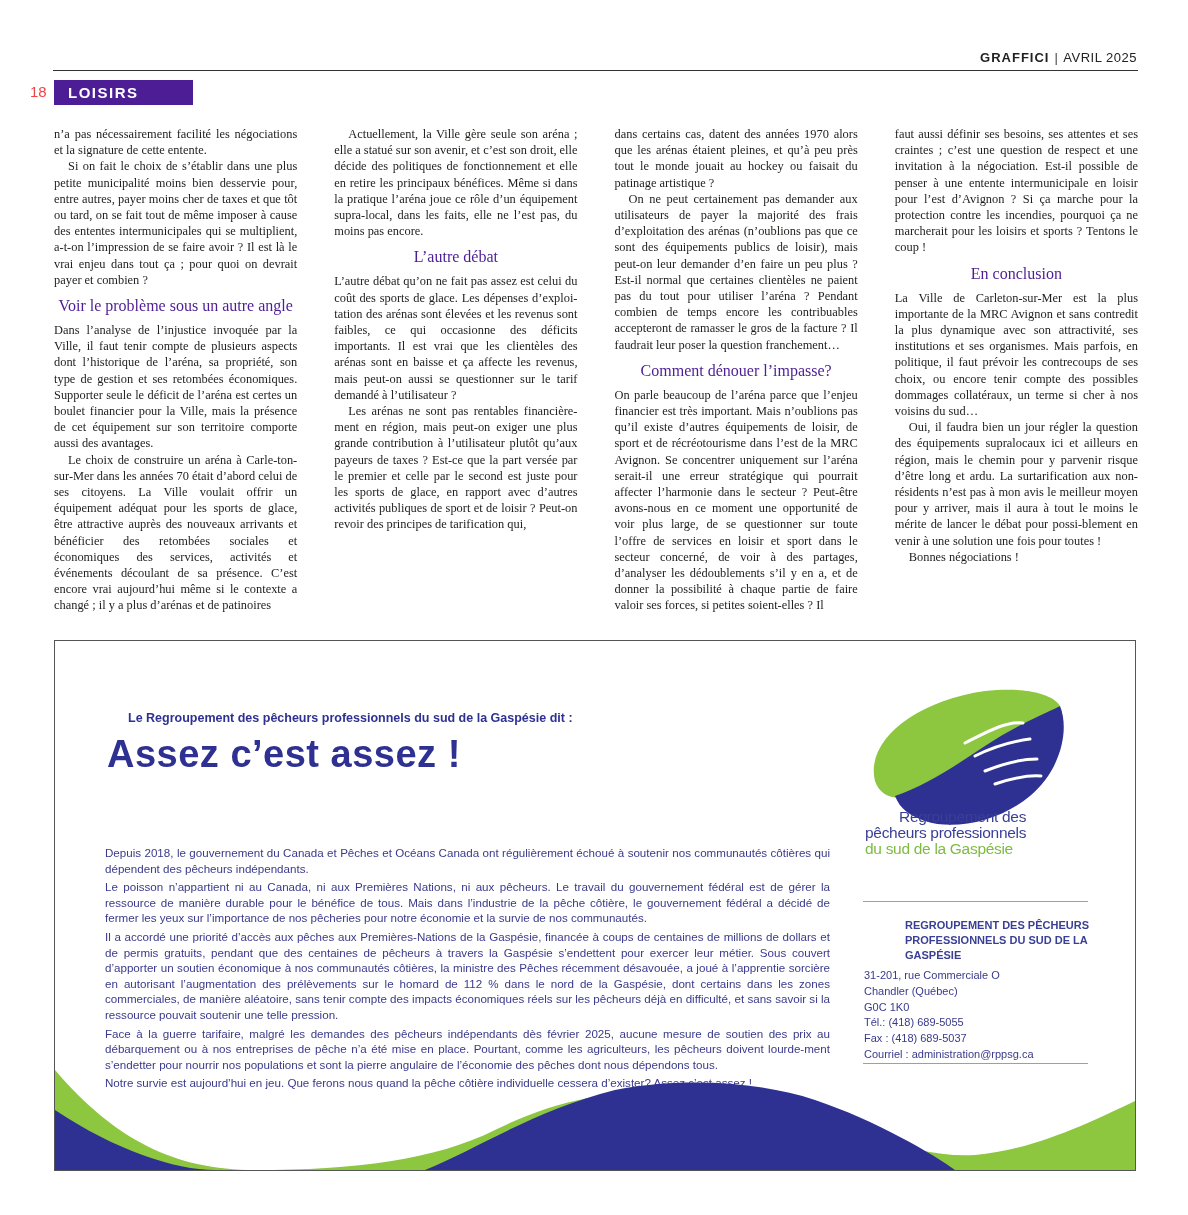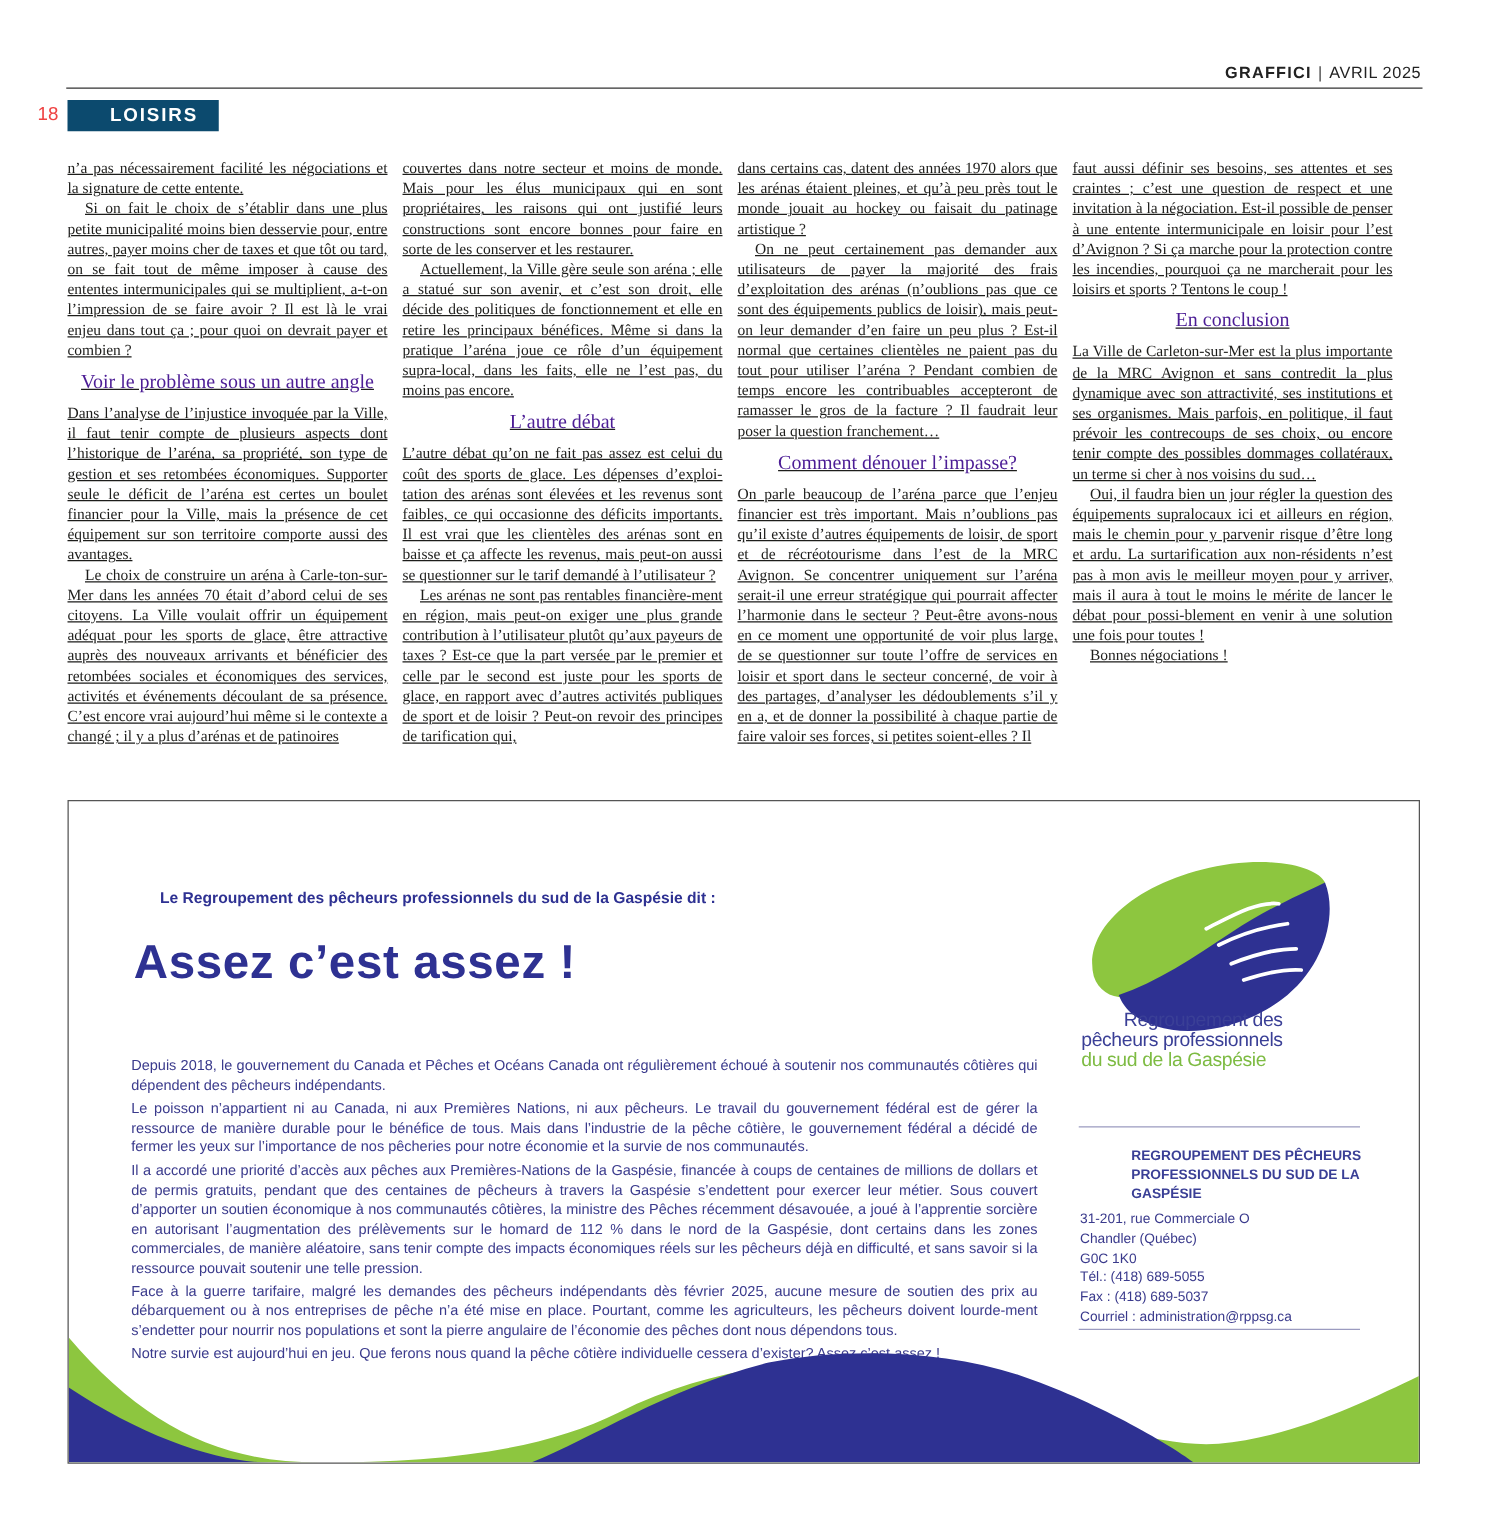--- a/index.html
+++ b/index.html
@@ -4,31 +4,31 @@
 <style>
   html, body { margin: 0; padding: 0; background: #ffffff; }
   body { width: 1188px; height: 1215px; position: relative; overflow: hidden; font-family: "Liberation Serif", serif; color: #1d1d1b; }
 
   .masthead-rule { position: absolute; left: 53px; top: 70px; width: 1085px; height: 1px; background: #333; }
   .masthead { position: absolute; right: 51px; top: 50px; font-family: "Liberation Sans", sans-serif; font-size: 13px; letter-spacing: 0.5px; color: #222; }
   .masthead .pub { font-weight: bold; letter-spacing: 1px; }
   .masthead .sep { margin: 0 5px; color: #444; }
 
   .page-num { position: absolute; left: 30px; top: 83px; font-family: "Liberation Sans", sans-serif; font-size: 15px; color: #ef4444; }
-  .section-tag { position: absolute; left: 54px; top: 80px; width: 121px; height: 25px; background: #0c4a6e; color: #fff; font-family: "Liberation Sans", sans-serif; font-weight: bold; font-size: 15px; letter-spacing: 1.5px; line-height: 25px; padding-left: 34px; box-sizing: border-box; }
+  .section-tag { position: absolute; left: 54px; top: 80px; width: 139px; height: 25px; background: #4c1d95; color: #fff; font-family: "Liberation Sans", sans-serif; font-weight: bold; font-size: 15px; letter-spacing: 1.5px; line-height: 25px; padding-left: 14px; box-sizing: border-box; }
 
-  .columns { position: absolute; left: 54px; top: 126px; width: 1084px; height: 490px; display: flex; gap: 12px; text-decoration: underline; }
+  .columns { position: absolute; left: 54px; top: 126px; width: 1084px; height: 490px; display: flex; gap: 37px; }
   .col { width: 256px; font-size: 12.4px; line-height: 16.2px; text-align: justify; hyphens: auto; }
   .col p { margin: 0; }
   .col p.indent { text-indent: 14px; }
   .col h3 { font-family: "Liberation Serif", serif; color: #4c1d95; font-size: 16px; font-weight: normal; margin: 8px 0 6px 0; line-height: 20px; text-align: center; }
 
   .ad { position: absolute; left: 54px; top: 640px; width: 1082px; height: 531px; border: 1px solid #555; box-sizing: border-box; overflow: hidden; background: #fff; }
   .ad-kicker { position: absolute; left: 52px; top: 70px; font-family: "Liberation Sans", sans-serif; font-weight: bold; font-size: 12.5px; color: #2e3192; padding-left: 21px; }
-  .ad-title { position: absolute; left: 52px; top: 92px; font-family: "Liberation Sans", sans-serif; font-weight: bold; font-size: 38px; color: #2e3192; letter-spacing: 0.5px; margin-top: 16px; }
+  .ad-title { position: absolute; left: 52px; top: 92px; font-family: "Liberation Sans", sans-serif; font-weight: bold; font-size: 38px; color: #2e3192; letter-spacing: 0.5px; }
   .ad-body { position: absolute; left: 50px; top: 167px; width: 725px; font-family: "Liberation Sans", sans-serif; font-size: 11.6px; line-height: 15.6px; color: #3a3a8c; text-align: justify; margin-top: 37px; }
   .ad-body p { margin: 0 0 3px 0; }
 
   .logo { position: absolute; left: 800px; top: 20px; width: 230px; height: 215px; }
   .logo-text { position: absolute; left: 810px; top: 168px; font-family: "Liberation Sans", sans-serif; font-size: 15.5px; line-height: 16px; letter-spacing: -0.3px; }
   .logo-text .l1, .logo-text .l2 { color: #3a3f96; text-align: right; }
   .logo-text .l3 { color: #7dbb42; }
 
   .contact-rule { position: absolute; left: 808px; width: 225px; height: 1px; background: #9b9bc0; }
   .contact { position: absolute; left: 809px; top: 277px; width: 230px; font-family: "Liberation Sans", sans-serif; color: #3a3a8c; }
@@ -50,21 +50,20 @@
 
 <div class="columns">
   <div class="col">
       <p>n’a pas nécessairement facilité les négociations et la signature de cette entente.</p>
       <p class="indent">Si on fait le choix de s’établir dans une plus petite municipalité moins bien desservie pour, entre autres, payer moins cher de taxes et que tôt ou tard, on se fait tout de même imposer à cause des ententes intermunicipales qui se multiplient, a-t-on l’impression de se faire avoir ? Il est là le vrai enjeu dans tout ça ; pour quoi on devrait payer et combien ?</p>
       <h3>Voir le problème sous un autre angle</h3>
       <p>Dans l’analyse de l’injustice invoquée par la Ville, il faut tenir compte de plusieurs aspects dont l’historique de l’aréna, sa propriété, son type de gestion et ses retombées économiques. Supporter seule le déficit de l’aréna est certes un boulet financier pour la Ville, mais la présence de cet équipement sur son territoire comporte aussi des avantages.</p>
       <p class="indent">Le choix de construire un aréna à Carle-ton-sur-Mer dans les années 70 était d’abord celui de ses citoyens. La Ville voulait offrir un équipement adéquat pour les sports de glace, être attractive auprès des nouveaux arrivants et bénéficier des retombées sociales et économiques des services, activités et événements découlant de sa présence. C’est encore vrai aujourd’hui même si le contexte a changé ; il y a plus d’arénas et de patinoires</p>
     </div>
   <div class="col">
-      <p>couvertes dans notre secteur et moins de monde. Mais pour les élus municipaux qui en sont propriétaires, les raisons qui ont justifié leurs constructions sont encore bonnes pour faire en sorte de les conserver et les restaurer.</p>
       <p class="indent">Actuellement, la Ville gère seule son aréna ; elle a statué sur son avenir, et c’est son droit, elle décide des politiques de fonctionnement et elle en retire les principaux bénéfices. Même si dans la pratique l’aréna joue ce rôle d’un équipement supra-local, dans les faits, elle ne l’est pas, du moins pas encore.</p>
       <h3>L’autre débat</h3>
       <p>L’autre débat qu’on ne fait pas assez est celui du coût des sports de glace. Les dépenses d’exploi-tation des arénas sont élevées et les revenus sont faibles, ce qui occasionne des déficits importants. Il est vrai que les clientèles des arénas sont en baisse et ça affecte les revenus, mais peut-on aussi se questionner sur le tarif demandé à l’utilisateur ?</p>
       <p class="indent">Les arénas ne sont pas rentables financière-ment en région, mais peut-on exiger une plus grande contribution à l’utilisateur plutôt qu’aux payeurs de taxes ? Est-ce que la part versée par le premier et celle par le second est juste pour les sports de glace, en rapport avec d’autres activités publiques de sport et de loisir ? Peut-on revoir des principes de tarification qui,</p>
     </div>
   <div class="col">
       <p>dans certains cas, datent des années 1970 alors que les arénas étaient pleines, et qu’à peu près tout le monde jouait au hockey ou faisait du patinage artistique ?</p>
       <p class="indent">On ne peut certainement pas demander aux utilisateurs de payer la majorité des frais d’exploitation des arénas (n’oublions pas que ce sont des équipements publics de loisir), mais peut-on leur demander d’en faire un peu plus ? Est-il normal que certaines clientèles ne paient pas du tout pour utiliser l’aréna ? Pendant combien de temps encore les contribuables accepteront de ramasser le gros de la facture ? Il faudrait leur poser la question franchement…</p>
       <h3>Comment dénouer l’impasse?</h3>
       <p>On parle beaucoup de l’aréna parce que l’enjeu financier est très important. Mais n’oublions pas qu’il existe d’autres équipements de loisir, de sport et de récréotourisme dans l’est de la MRC Avignon. Se concentrer uniquement sur l’aréna serait-il une erreur stratégique qui pourrait affecter l’harmonie dans le secteur ? Peut-être avons-nous en ce moment une opportunité de voir plus large, de se questionner sur toute l’offre de services en loisir et sport dans le secteur concerné, de voir à des partages, d’analyser les dédoublements s’il y en a, et de donner la possibilité à chaque partie de faire valoir ses forces, si petites soient-elles ? Il</p>

